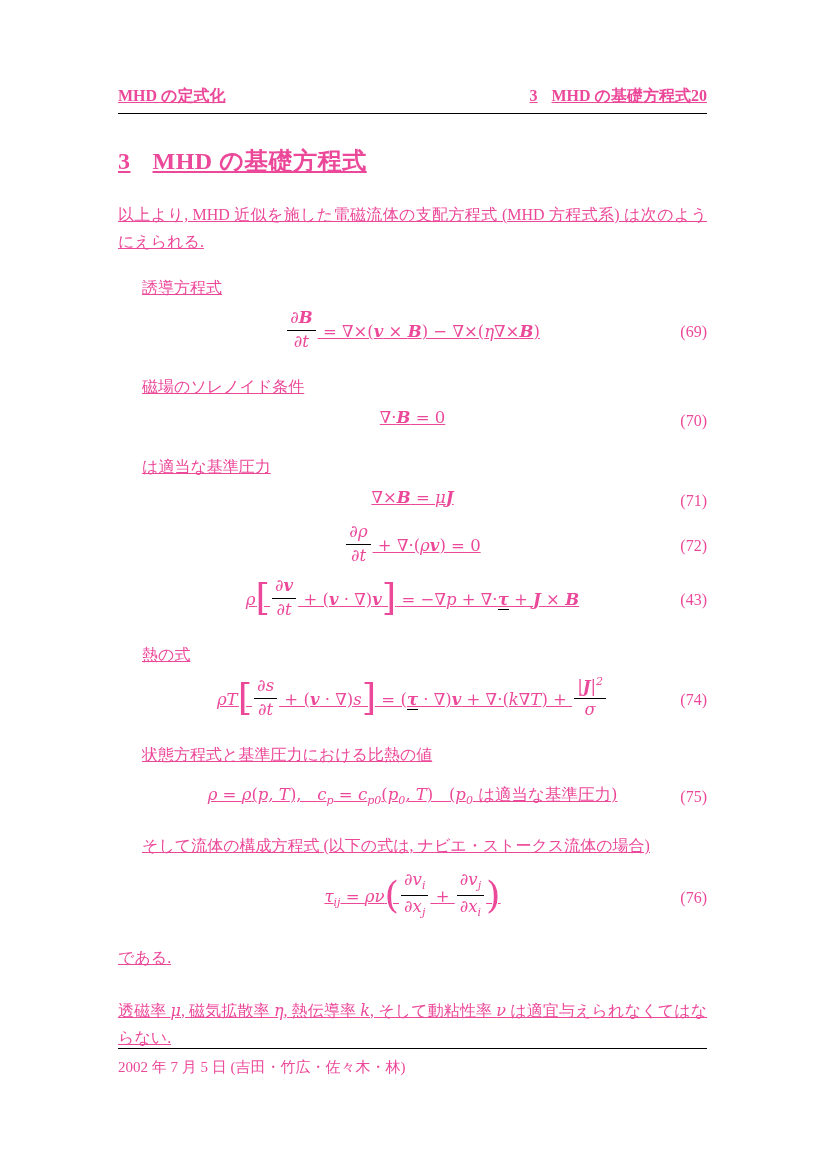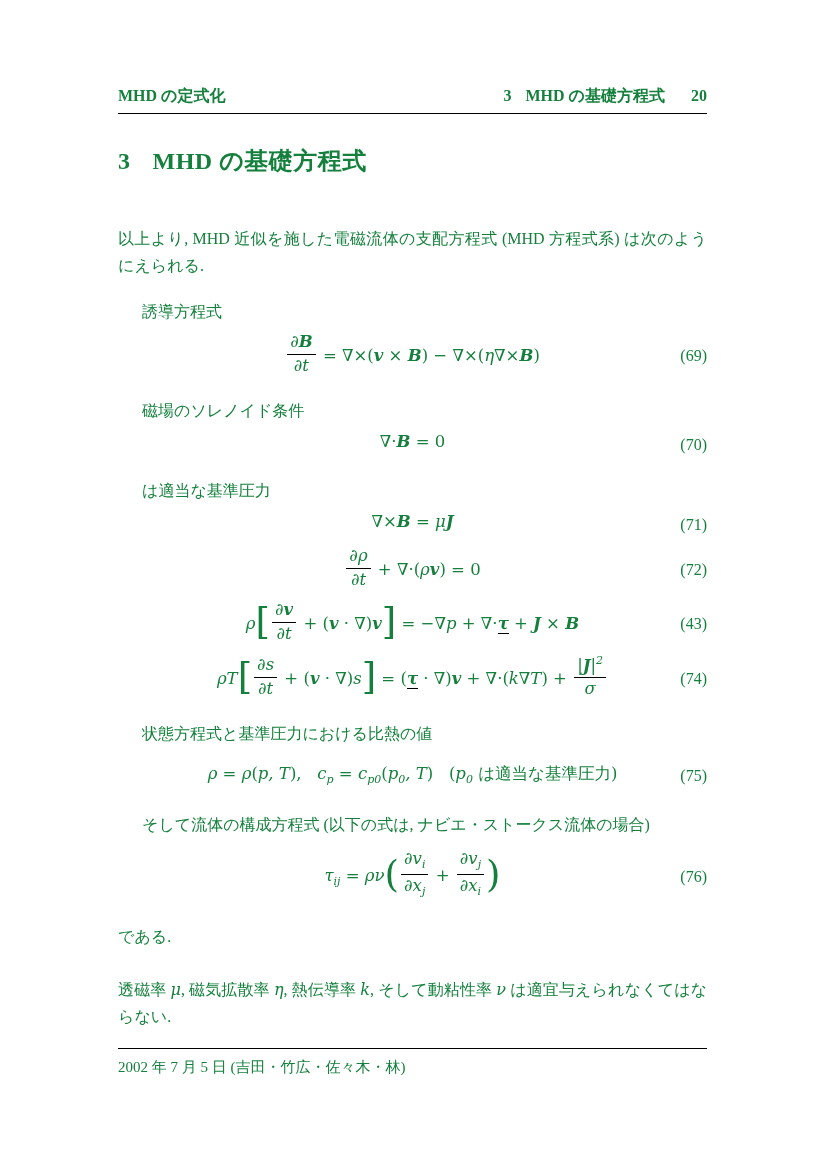--- a/index.html
+++ b/index.html
@@ -1,47 +1,48 @@
 <!DOCTYPE html>
 <html lang="ja"><head>
 <meta charset="utf-8">
 <style>
   html, body { margin:0; padding:0; background:#ffffff; }
   .page {
     position: relative;
     width: 826px; height: 1169px;
     background: #ffffff;
-    color: #15803d;
+    color: #ec4899;
     font-family: "Liberation Serif", "DejaVu Serif", serif;
     font-size: 16px;
     box-sizing: border-box;
     padding: 86px 119px 0 118px;
     overflow: hidden;
+    text-decoration: underline;
   }
   
   .header {
     display: flex; justify-content: space-between; align-items: baseline;
     font-weight: bold; font-size: 16px;
     border-bottom: 1.6px solid #000;
     padding-bottom: 6px;
   }
   .header .hsec   { margin-right: 14px; }
-  .header .hpage  { margin-left: 26px; }
+  .header .hpage  { }
   
   .title {
     margin: 31px 0 0 0;
     font-size: 24px; font-weight: bold;
     letter-spacing: 0.5px;
   }
   .title .tnum { margin-right: 22px; }
   
   .body {
     margin: 0; line-height: 27px; text-align: justify;
   }
-  .intro  { margin-top: 48px; }
+  .intro  { margin-top: 24px; }
   .label  { margin-top: 21px; line-height: 24px; margin-left: 24px; }
   .closing{ margin-top: 22px; }
   .finalnote { margin-top: 26px; }
   
   .eqrow {
     position: relative;
     text-align: center;
     margin: 9px 0 9px 0;
     min-height: 26px;
   }
@@ -124,20 +125,21 @@
   <div class="eqrow tall">
     <span class="meq"><span class="frac"><span class="num">∂ρ</span><span class="den">∂t</span></span><span class="o"> + ∇·(</span>ρ<b>v</b><span class="o">) = 0</span></span>
     <span class="eqno">(72)</span>
   </div>
 
   <div class="eqrow tall">
     <span class="meq">ρ<span class="br">[</span><span class="frac"><span class="num">∂<b>v</b></span><span class="den">∂t</span></span><span class="o"> + (</span><b>v</b><span class="o"> · ∇)</span><b>v</b><span class="br">]</span><span class="o"> = −∇</span>p<span class="o"> + ∇·</span><b class="u">τ</b><span class="o"> + </span><b>J</b><span class="o"> × </span><b>B</b></span>
     <span class="eqno">(43)</span>
   </div>
 
+  <p class="body label">熱の式</p>
   <div class="eqrow tall">
     <span class="meq">ρT<span class="br">[</span><span class="frac"><span class="num">∂s</span><span class="den">∂t</span></span><span class="o"> + (</span><b>v</b><span class="o"> · ∇)</span>s<span class="br">]</span><span class="o"> = (</span><b class="u">τ</b><span class="o"> · ∇)</span><b>v</b><span class="o"> + ∇·(</span>k<span class="o">∇</span>T<span class="o">) + </span><span class="frac"><span class="num"><span class="o">|</span><b>J</b><span class="o">|</span><sup>2</sup></span><span class="den">σ</span></span></span>
     <span class="eqno">(74)</span>
   </div>
 
   <p class="body label">状態方程式と基準圧力における比熱の値</p>
   <div class="eqrow" style="margin-top:17px">
     <span class="meq">ρ<span class="o"> = </span>ρ<span class="o">(</span>p, T<span class="o">),&nbsp;&nbsp;&nbsp;</span>c<sub>p</sub><span class="o"> = </span>c<sub>p0</sub><span class="o">(</span>p<sub>0</sub>, T<span class="o">)&nbsp;&nbsp;&nbsp;</span><span class="o">(</span>p<sub>0</sub><span class="jp"> は適当な基準圧力</span><span class="o">)</span></span>
     <span class="eqno">(75)</span>
   </div>

